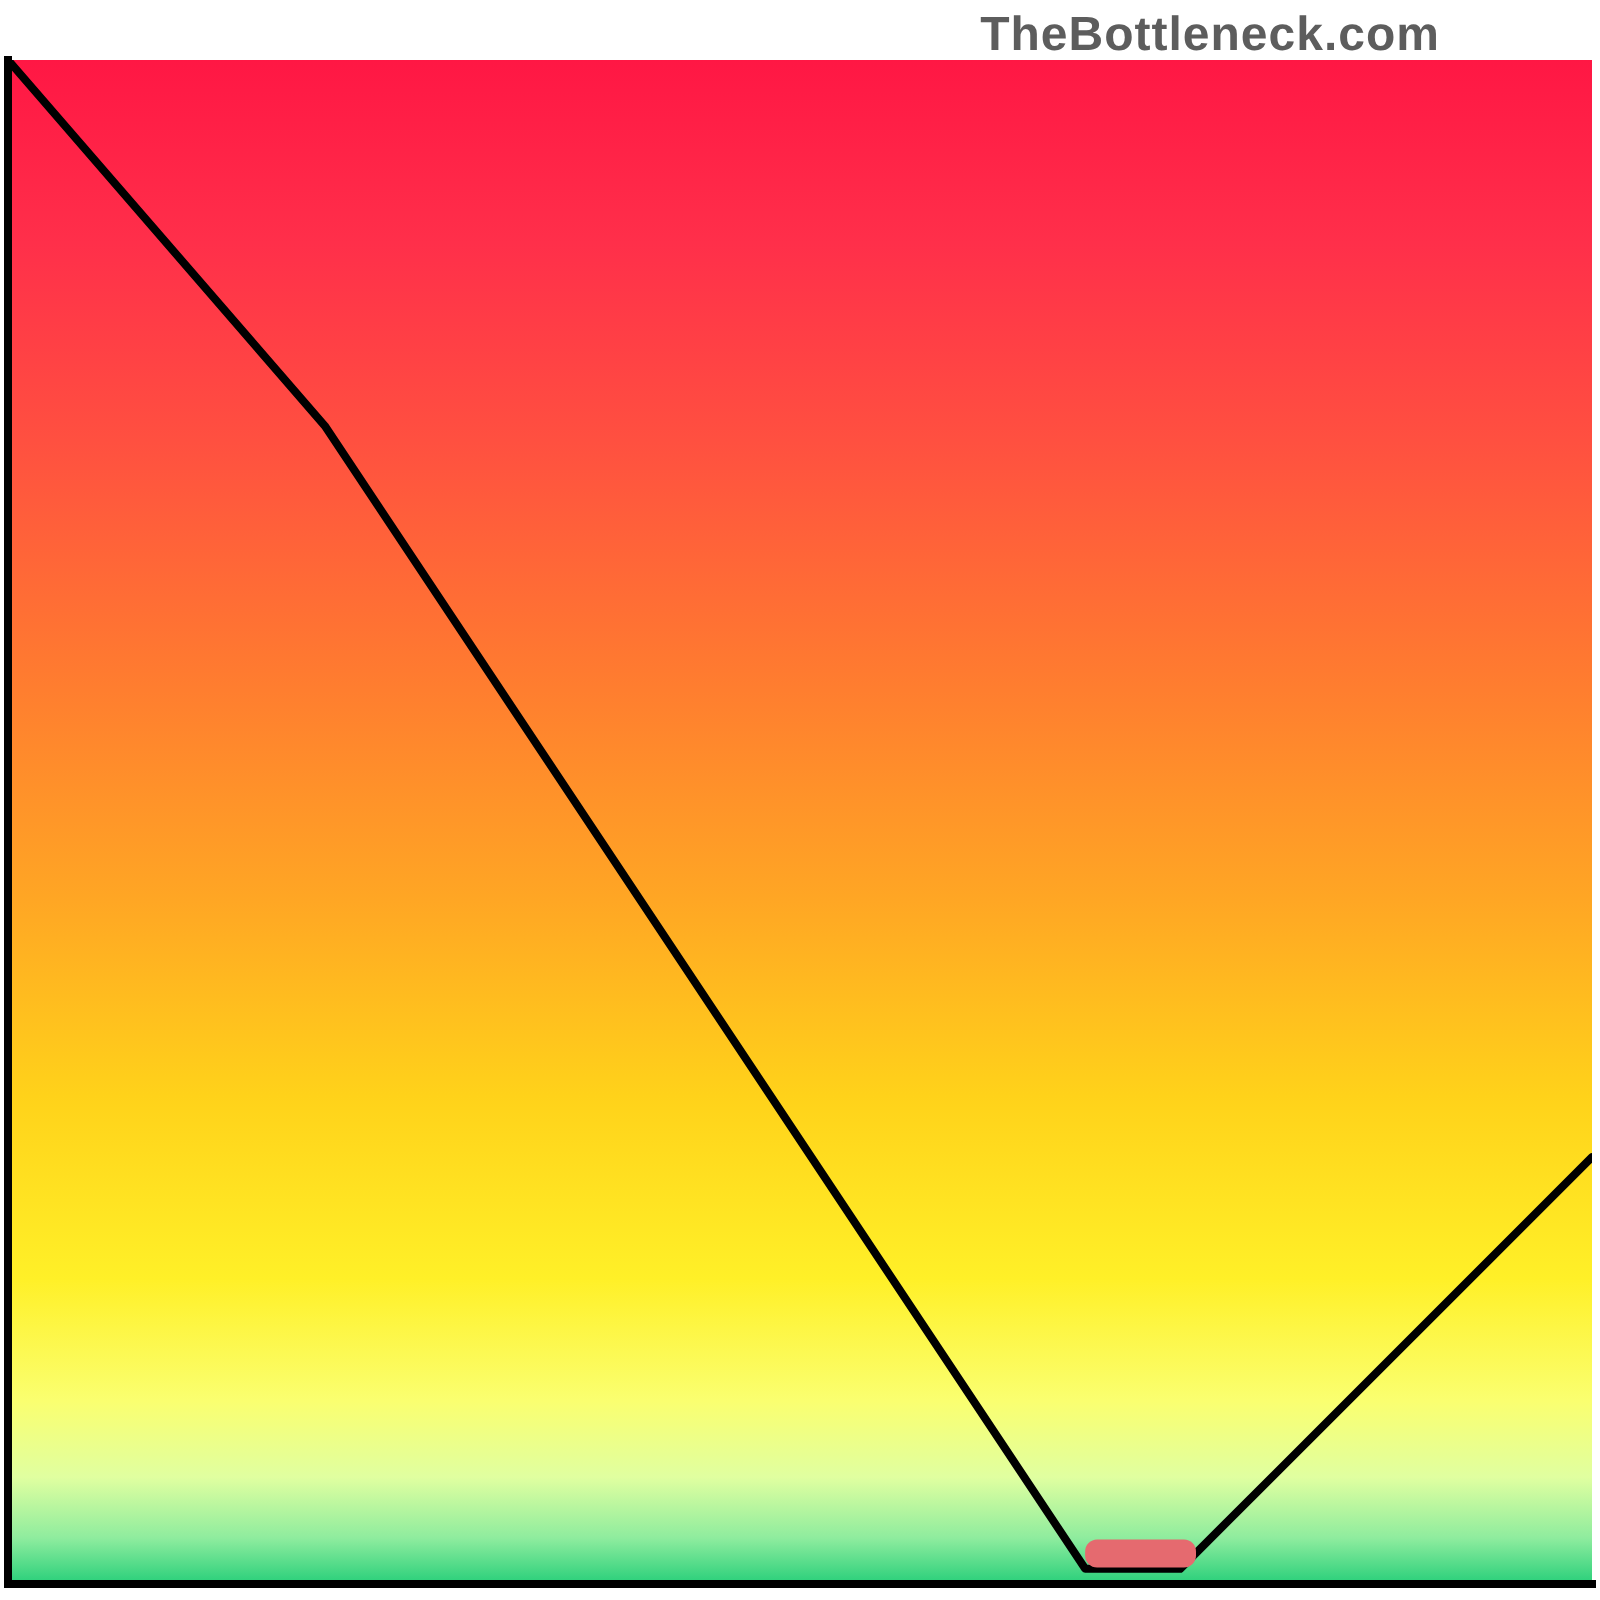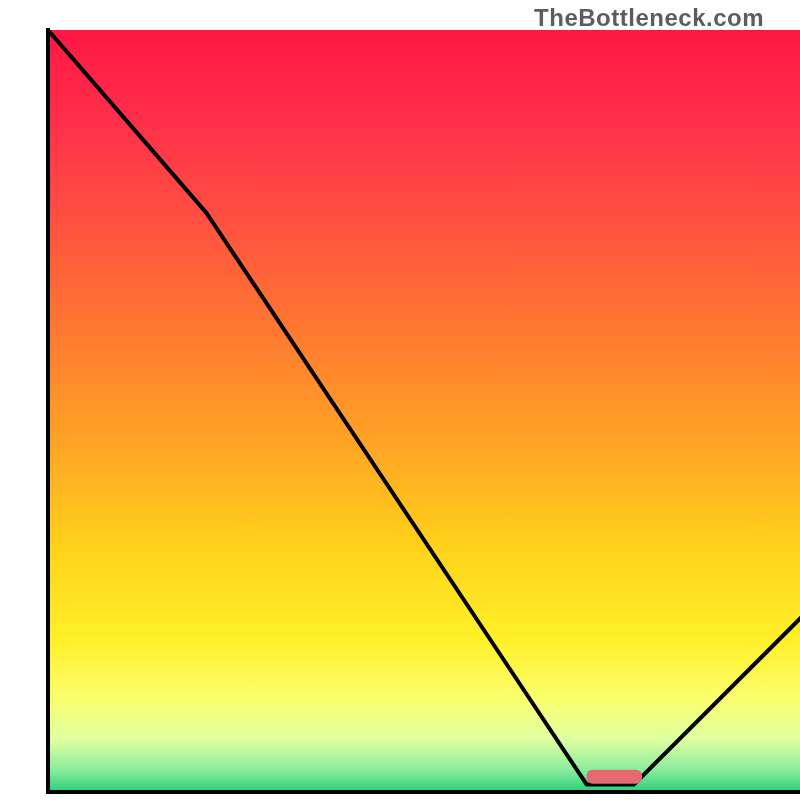--- a/index.html
+++ b/index.html
@@ -7,21 +7,20 @@
     padding: 0;
     width: 800px;
     height: 800px;
     background: #ffffff;
     font-family: Arial, Helvetica, sans-serif;
   }
   .container {
     position: relative;
     width: 732px;
     height: 800px;
-    padding-left: 44px;
   }
   .watermark {
     position: absolute;
     top: 4px;
     right: 12px;
     font-size: 24px;
     font-weight: 600;
     color: #5d5d5d;
     letter-spacing: 0.5px;
     z-index: 10;

